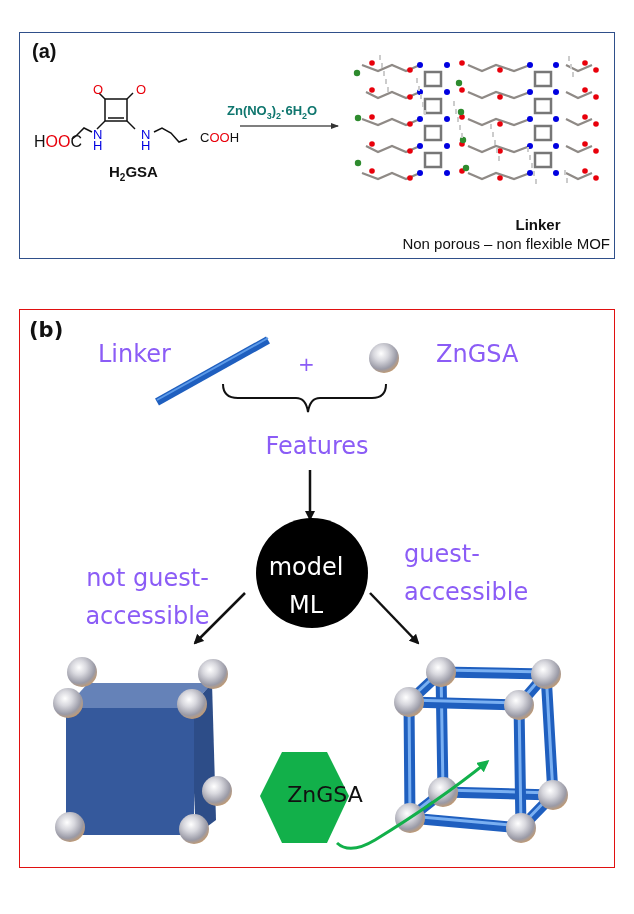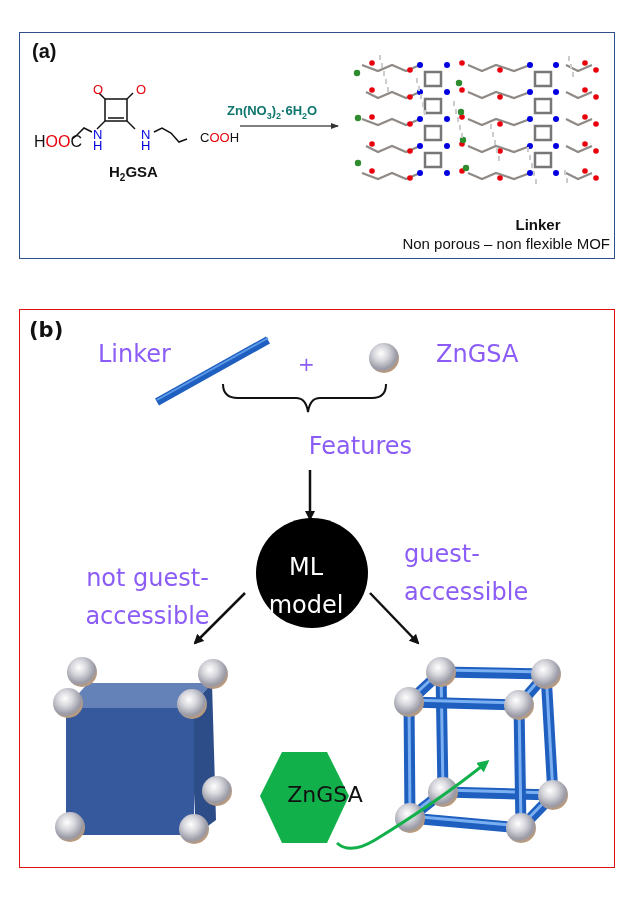--- a/index.html
+++ b/index.html
@@ -11,21 +11,21 @@
   .label-b { left: 29px; top: 318px; font-size: 21px; font-weight: bold; color: #111; font-family: "DejaVu Sans", sans-serif; }
   .chem { font-family: "Liberation Sans", sans-serif; }
   .compound-name { left: 101px; top: 163px; font-size: 15px; font-weight: bold; color: #111; margin-left: 8px; }
   .reagent { left: 227px; top: 103px; font-size: 13px; font-weight: bold; color: #0f766e; }
   .product-name { left: 488px; top: 216px; font-size: 15px; font-weight: bold; color: #111; width: 100px; text-align: center; }
   .product-desc { left: 340px; top: 235px; font-size: 15px; color: #111; width: 270px; text-align: right; }
   .sans-b { font-family: "DejaVu Sans", sans-serif; color: #8b5cf6; }
   .t-linker { left: 98px; top: 340px; font-size: 24px; }
   .t-metal { left: 436px; top: 340px; font-size: 24px; }
   .t-plus { left: 298px; top: 352px; font-size: 20px; }
-  .t-features { left: 222px; top: 432px; font-size: 24px; width: 190px; text-align: right; }
+  .t-features { left: 222px; top: 432px; font-size: 24px; width: 190px; text-align: center; }
   .t-not { left: 60px; top: 535px; font-size: 24px; width: 175px; text-align: center; line-height: 38px; margin-top: 24px; }
   .t-yes { left: 404px; top: 535px; font-size: 24px; width: 155px; text-align: left; line-height: 38px; }
   .t-ml { left: 256px; top: 548px; font-size: 24px; width: 100px; text-align: center; color: #fff; line-height: 38px; }
   .t-guest { left: 285px; top: 782px; font-size: 22px; width: 80px; text-align: center; color: #111; }
   svg { position: absolute; left: 0; top: 0; }
 </style>
 </head>
 <body>
 
 <div class="panel-a"></div>
@@ -277,22 +277,22 @@
 
 <div class="abs product-name">Linker</div>
 <div class="abs product-desc">Non porous – non flexible MOF</div>
 
 <div class="abs label-b">(b)</div>
 <div class="abs sans-b t-linker">Linker</div>
 <div class="abs sans-b t-plus">+</div>
 <div class="abs sans-b t-metal">ZnGSA</div>
 <div class="abs sans-b t-features">Features</div>
 <div class="abs sans-b t-ml">
+    <div>model</div>
     <div>ML</div>
-    <div>model</div>
   </div>
 <div class="abs sans-b t-not">
     <div>not guest-</div>
     <div>accessible</div>
   </div>
 <div class="abs sans-b t-yes">
     <div>guest-</div>
     <div>accessible</div>
   </div>
 <div class="abs sans-b t-guest">ZnGSA</div>

